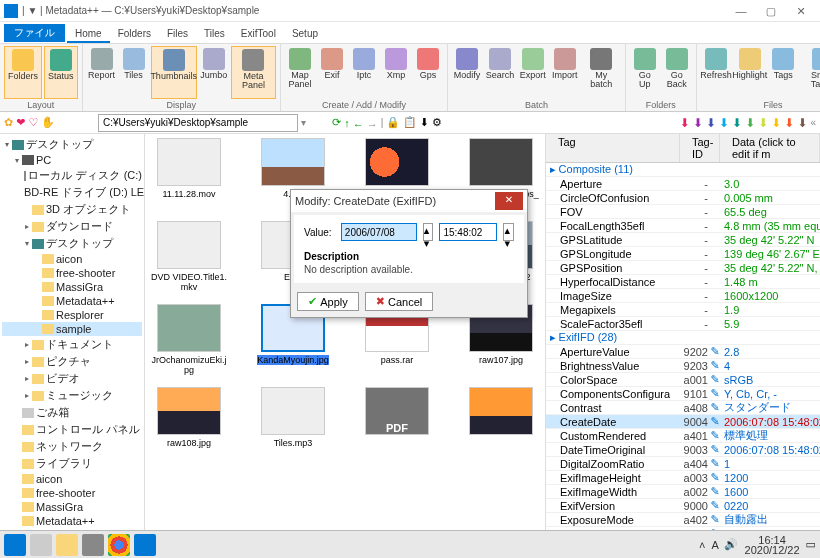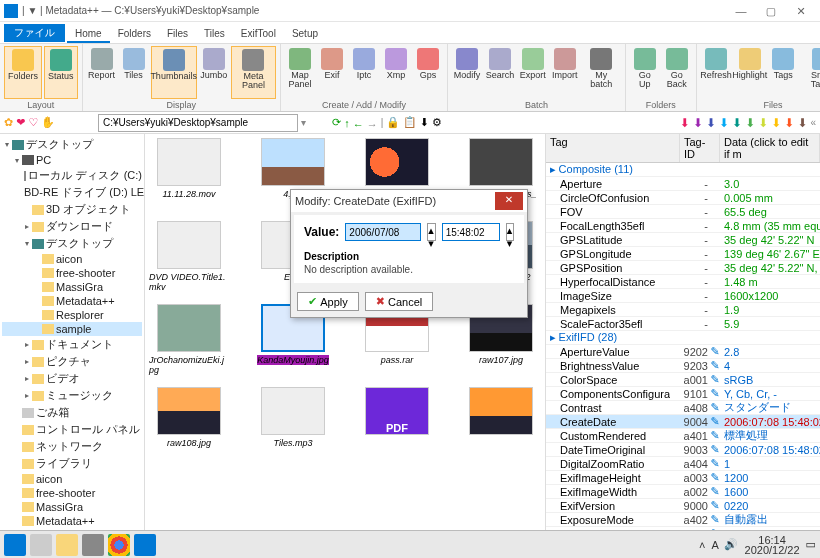--- a/index.html
+++ b/index.html
@@ -44,26 +44,26 @@
 .ti.disk { background: #888; }
 .ti.fold { background: #f9d67a; }
 .ti.desk { background: #3b8686; }
 .ti.bin { background: #ccc; }
 
 .content { flex: 1; background: #fff; overflow: hidden; padding: 4px; position: relative; }
 .thumb-grid { display: flex; flex-wrap: wrap; gap: 12px 24px; }
 .thumb { width: 80px; display: flex; flex-direction: column; align-items: center; }
 .thumb .img { width: 64px; height: 48px; border: 1px solid #ccc; margin-bottom: 3px; }
 .thumb.sel .img { border: 2px solid #0078d4; background-color: #dceafd !important; }
-.thumb.sel .fn { background: #a21caf; }
-.thumb .fn { font-size: 9px; word-break: break-all; max-width: 90px; font-style: italic; }
+.thumb.sel .fn { background: #3b82f6; }
+.thumb .fn { font-size: 9px; text-align: center; word-break: break-all; max-width: 90px; }
 
 .metadata { width: 275px; border-left: 1px solid #ddd; overflow: hidden; display: flex; flex-direction: column; }
 .meta-head { display: flex; background: #f0f0f0; border-bottom: 1px solid #ccc; font-size: 10px; }
-.meta-head div { padding: 2px 4px; border-right: 1px solid #ddd; }
+.meta-head div { padding: 2px 12px; border-right: 1px solid #ddd; }
 .mh-tag { flex: 1; }
 .mh-id { width: 40px; }
 .mh-data { width: 100px; }
 .meta-body { overflow-y: auto; flex: 1; }
 .meta-row { display: flex; font-size: 10px; border-bottom: 1px solid #f0f0f0; height: 14px; align-items: center; }
 .meta-row.grp { color: #0066cc; }
 .meta-row.sel { background: #cce8ff; }
 .mr-tag { flex: 1; padding-left: 14px; overflow: hidden; white-space: nowrap; }
 .mr-id { width: 38px; text-align: right; color: #444; }
 .mr-pen { width: 14px; color: #0078d4; text-align: center; }
@@ -71,21 +71,21 @@
 .mr-data.grn { color: #090; }
 .mr-data.blu { color: #0066cc; }
 .mr-data.red { color: #c00; }
 
 .dialog { position: absolute; left: 290px; top: 189px; width: 238px; background: #f0f0f0; border: 1px solid #999; box-shadow: 2px 2px 6px rgba(0,0,0,0.3); z-index: 100; }
 .dlg-title { background: #fff; display: flex; align-items: center; height: 22px; padding: 11px 4px; font-size: 10px; }
 .dlg-title .t { flex: 1; color: #333; }
 .dlg-close { width: 28px; height: 18px; background: #c0392b; color: #fff; text-align: center; line-height: 16px; font-size: 10px; }
 .dlg-body { padding: 8px 10px; background: #fff; margin: 3px; }
 .dlg-row { display: flex; align-items: center; gap: 6px; margin-bottom: 10px; }
-.dlg-row label { font-size: 12px; font-weight: bold; width: 36px; }
+.dlg-row label { font-size: 10px; font-weight: normal; width: 36px; }
 .dlg-input { border: 1px solid #0078d4; height: 18px; padding: 0 3px; font-size: 10px; }
 .dlg-input.date { width: 76px; background: #cce8ff; }
 .dlg-input.time { width: 58px; }
 .spin { width: 12px; height: 18px; border: 1px solid #999; font-size: 6px; display: flex; flex-direction: column; }
 .dlg-desc { font-size: 10px; font-weight: bold; }
 .dlg-desc-t { font-size: 10px; color: #444; margin-top: 2px; }
 .dlg-btns { display: flex; gap: 6px; padding: 6px; background: #f0f0f0; }
 .dlg-btn { border: 1px solid #999; padding: 2px 10px; font-size: 10px; display: flex; align-items: center; gap: 3px; background: #fff; }
 .dlg-btn .ok { color: #2a2; }
 .dlg-btn .no { color: #c33; }
@@ -469,21 +469,21 @@
         </div>
         <div class="thumb">
           <div class="img" style="background: linear-gradient(rgb(255, 170, 85) 50%, rgb(34, 34, 51) 50%);"></div>
           <div class="fn">raw108.jpg</div>
         </div>
         <div class="thumb">
           <div class="img" style="background: rgb(238, 238, 238);"></div>
           <div class="fn">Tiles.mp3</div>
         </div>
         <div class="thumb">
-          <div class="img" style="background: #6d28d9; display: flex; align-items: flex-end; justify-content: center; color: rgb(255, 255, 255); font-weight: bold;">PDF</div>
+          <div class="img" style="background: #737373; display: flex; align-items: flex-end; justify-content: center; color: rgb(255, 255, 255); font-weight: bold;">PDF</div>
           <div class="fn"></div>
         </div>
         <div class="thumb">
           <div class="img" style="background: linear-gradient(rgb(255, 153, 51) 60%, rgb(34, 34, 51) 60%);"></div>
           <div class="fn"></div>
         </div>
       </div>
   </div>
   <div class="metadata">
     <div class="meta-head">

